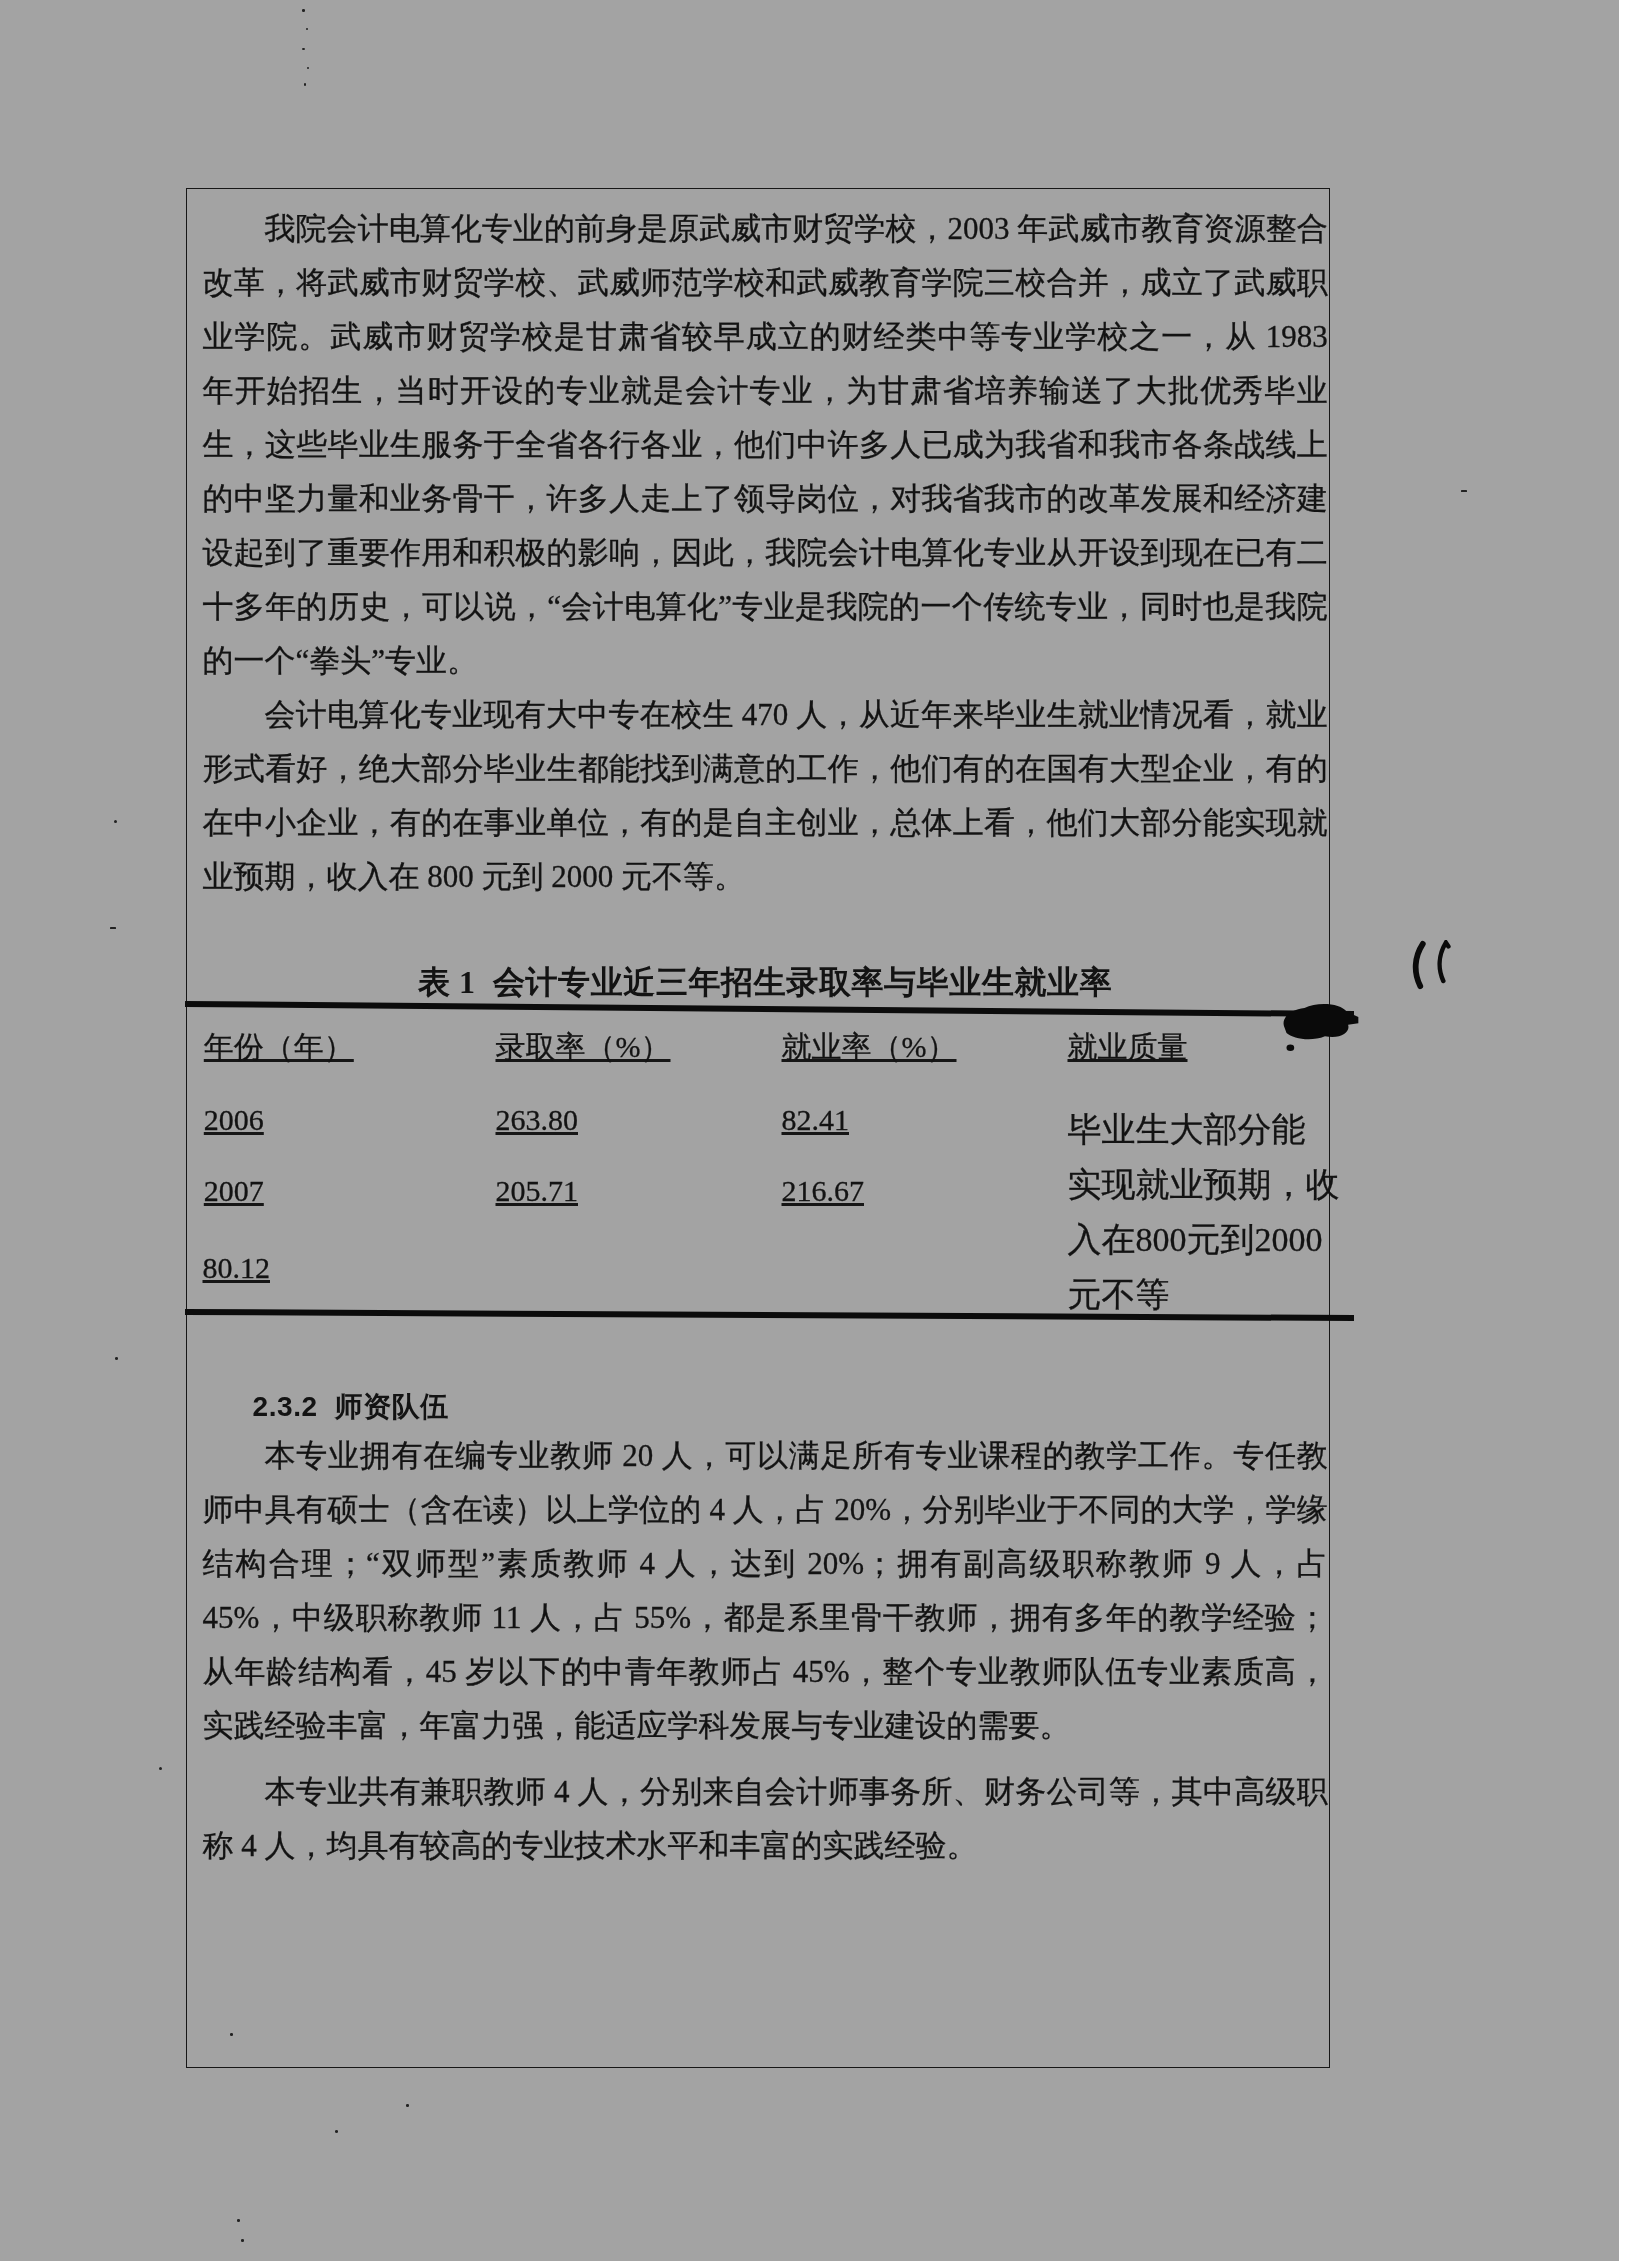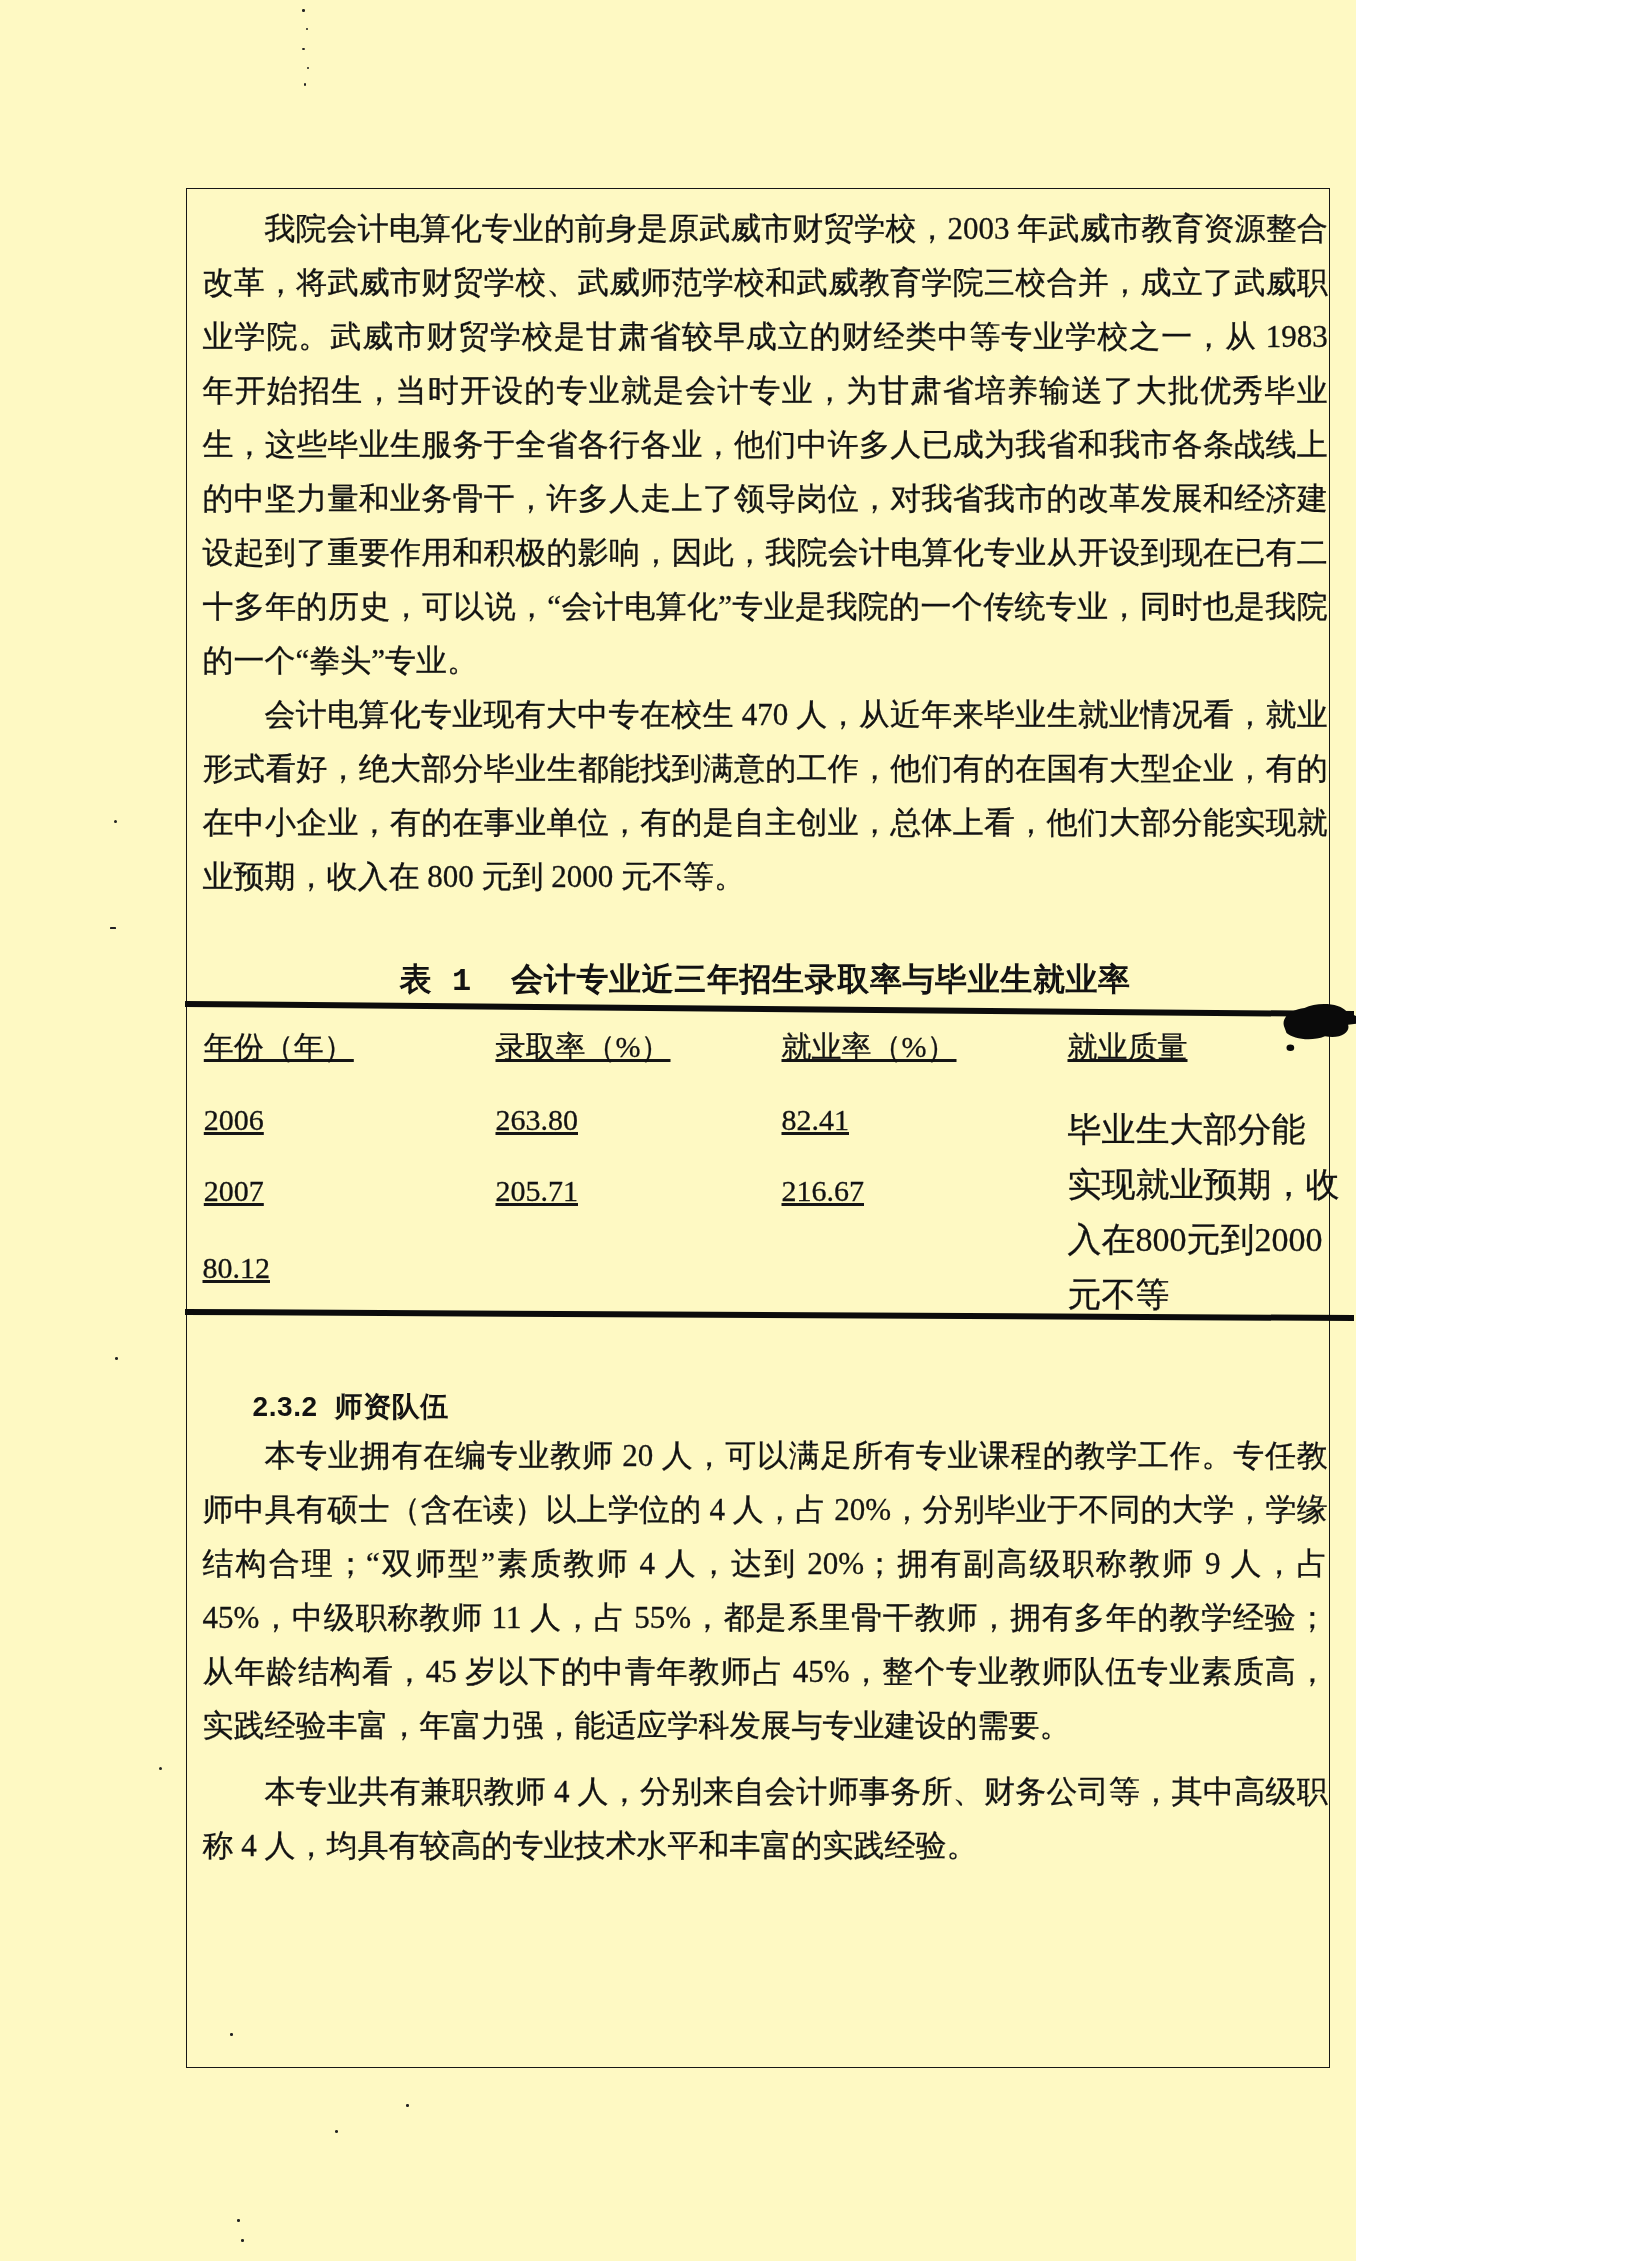--- a/index.html
+++ b/index.html
@@ -1,36 +1,36 @@
 <!DOCTYPE html>
 <html style="font-size:10.3px"><head>
 <meta charset="utf-8">
 <style>
   * { margin:0; padding:0; box-sizing:border-box; }
   html,body { width:1651px; height:2261px; background:#ffffff; }
   .page {
-    position:relative; width:1356px; height:2261px; overflow:hidden;
-    background:#fef9c3; color:#131313;
+    position:relative; width:1619px; height:2261px; overflow:hidden;
+    background:#a3a3a3; color:#131313;
     font-family:"Liberation Serif","DejaVu Serif",serif;
   }
   
   .box {
     position:absolute; left:186px; top:188px; width:1144px; height:1880px;
     border:1.9px solid #171717;
     padding:13px 1.3px 0 15.5px;
     overflow:visible;
   }
   .para {
     font-size:31px; line-height:54px; text-align:justify; text-indent:62px;
     white-space:pre-wrap; letter-spacing:0px;
     -webkit-text-stroke:0.3px #161616;
   }
   .tbl-title {
     margin-top:55px; text-align:center;
-    font-family:Liberation Mono, monospace;
+    font-family:Liberation Serif, serif;
     font-weight:700; font-size:32px; line-height:46px; letter-spacing:0.6px;
     white-space:pre-wrap;
   }
   .rule {
     position:relative; left:-18px; width:1169px; height:6.4px; background:#0c0c0c;
   }
   .rule-top { margin-top:1.3px; transform:rotate(0.5deg); }
   .rule-bottom { margin-top:1.9px; transform:rotate(0.3deg); }
   .tbl {
     margin-top:15.5px; position:relative;

